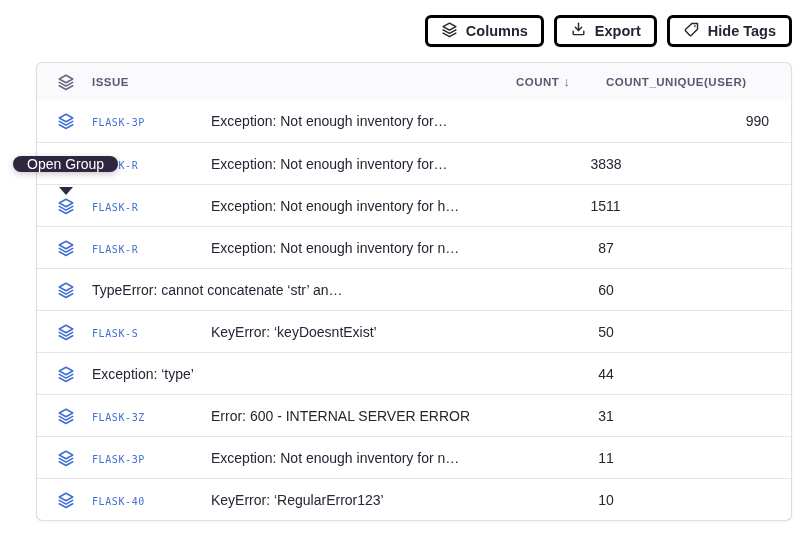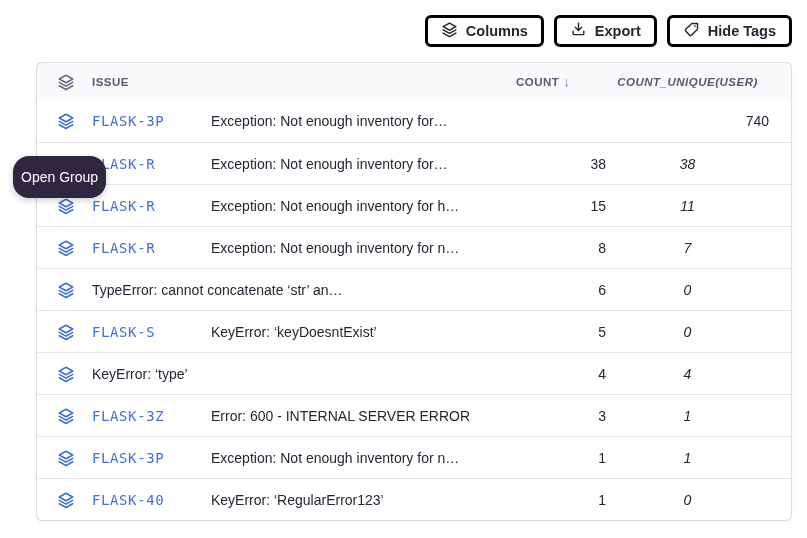--- a/index.html
+++ b/index.html
@@ -30,35 +30,35 @@
   }
   .row {
     display:flex; align-items:center; height:42px; padding:0 22px 0 20px;
     border-top:1px solid #e6e3ea; background:#fff; font-size:14px;
   }
   .cell-icon { width:18px; height:18px; margin-right:17px; flex:none; display:flex; align-items:center; }
   .icon-gray { color:#6b6581; }
   .icon-blue { color:#3d6fd6; cursor:pointer; }
   .cell-issue { width:119px; flex:none; }
   .issue-link {
-    font-family:"DejaVu Sans Mono", monospace; font-size:14px; letter-spacing:0.6px;
+    font-family:"DejaVu Sans Mono", monospace; font-size:10px; letter-spacing:0.6px;
     color:#4070d0; text-decoration:none; cursor:pointer; white-space:nowrap;
   }
   .cell-msg { flex:1; color:#2b2233; white-space:nowrap; overflow:hidden; }
   .cell-count { width:90px; flex:none; text-align:right; white-space:nowrap; }
-  .cell-unique { width:163px; flex:none; text-align:center; white-space:nowrap;font-style:italic; }
+  .cell-unique { width:163px; flex:none; text-align:left; white-space:nowrap; }
   .th-count { display:flex; align-items:center; gap:4px; cursor:pointer; }
   .sort-arrow { font-size:13px; font-weight:400; color:#6f6a8a; }
   .th-clickable { cursor:pointer; }
 
   
   .tooltip {
-    position:absolute; left:13px; top:156px; height:42px; z-index:10;
-    background:#2f2640; color:#ffffff; border-radius:16px;
-    display:flex; align-items:center; padding:0 8px;
+    position:absolute; left:13px; top:156px; height:16px; z-index:10;
+    background:#2f2640; color:#ffffff; border-radius:10px;
+    display:flex; align-items:center; padding:0 14px;
     font-size:14px; box-shadow:0 2px 6px rgba(43,34,51,0.25); white-space:nowrap;
   }
   .tooltip-arrow {
     position:absolute; left:59px; top:187px; z-index:10;
     width:0; height:0;
     border-left:7px solid transparent; border-right:7px solid transparent;
     border-top:8px solid #2f2640;
   }
 </style>
 </head>
@@ -118,21 +118,21 @@
   <div class="row" style="border-top:none">
     <span class="cell-icon icon-blue">
         <svg viewBox="0 0 24 24" width="18" height="18" fill="none" stroke="currentColor" stroke-width="2" stroke-linejoin="round" stroke-linecap="round">
           <path d="M12 3 L21 8 L12 13 L3 8 Z"></path>
           <path d="M3 12.5 L12 17.5 L21 12.5"></path>
           <path d="M3 17 L12 22 L21 17"></path>
         </svg>
       </span>
     <span class="cell-issue"><a class="issue-link">FLASK-3P</a></span>
     <span class="cell-msg">Exception: Not enough inventory for…</span>
-    <span class="cell-count">740</span>
+    <span class="cell-count">990</span>
   </div>
 
   <div class="row">
     <span class="cell-icon icon-blue">
         <svg viewBox="0 0 24 24" width="18" height="18" fill="none" stroke="currentColor" stroke-width="2" stroke-linejoin="round" stroke-linecap="round">
           <path d="M12 3 L21 8 L12 13 L3 8 Z"></path>
           <path d="M3 12.5 L12 17.5 L21 12.5"></path>
           <path d="M3 17 L12 22 L21 17"></path>
         </svg>
       </span>
@@ -198,21 +198,21 @@
   </div>
 
   <div class="row">
     <span class="cell-icon icon-blue">
         <svg viewBox="0 0 24 24" width="18" height="18" fill="none" stroke="currentColor" stroke-width="2" stroke-linejoin="round" stroke-linecap="round">
           <path d="M12 3 L21 8 L12 13 L3 8 Z"></path>
           <path d="M3 12.5 L12 17.5 L21 12.5"></path>
           <path d="M3 17 L12 22 L21 17"></path>
         </svg>
       </span>
-    <span class="cell-msg">KeyError: ‘type’</span>
+    <span class="cell-msg">Exception: ‘type’</span>
     <span class="cell-count">4</span>
     <span class="cell-unique">4</span>
   </div>
 
   <div class="row">
     <span class="cell-icon icon-blue">
         <svg viewBox="0 0 24 24" width="18" height="18" fill="none" stroke="currentColor" stroke-width="2" stroke-linejoin="round" stroke-linecap="round">
           <path d="M12 3 L21 8 L12 13 L3 8 Z"></path>
           <path d="M3 12.5 L12 17.5 L21 12.5"></path>
           <path d="M3 17 L12 22 L21 17"></path>

